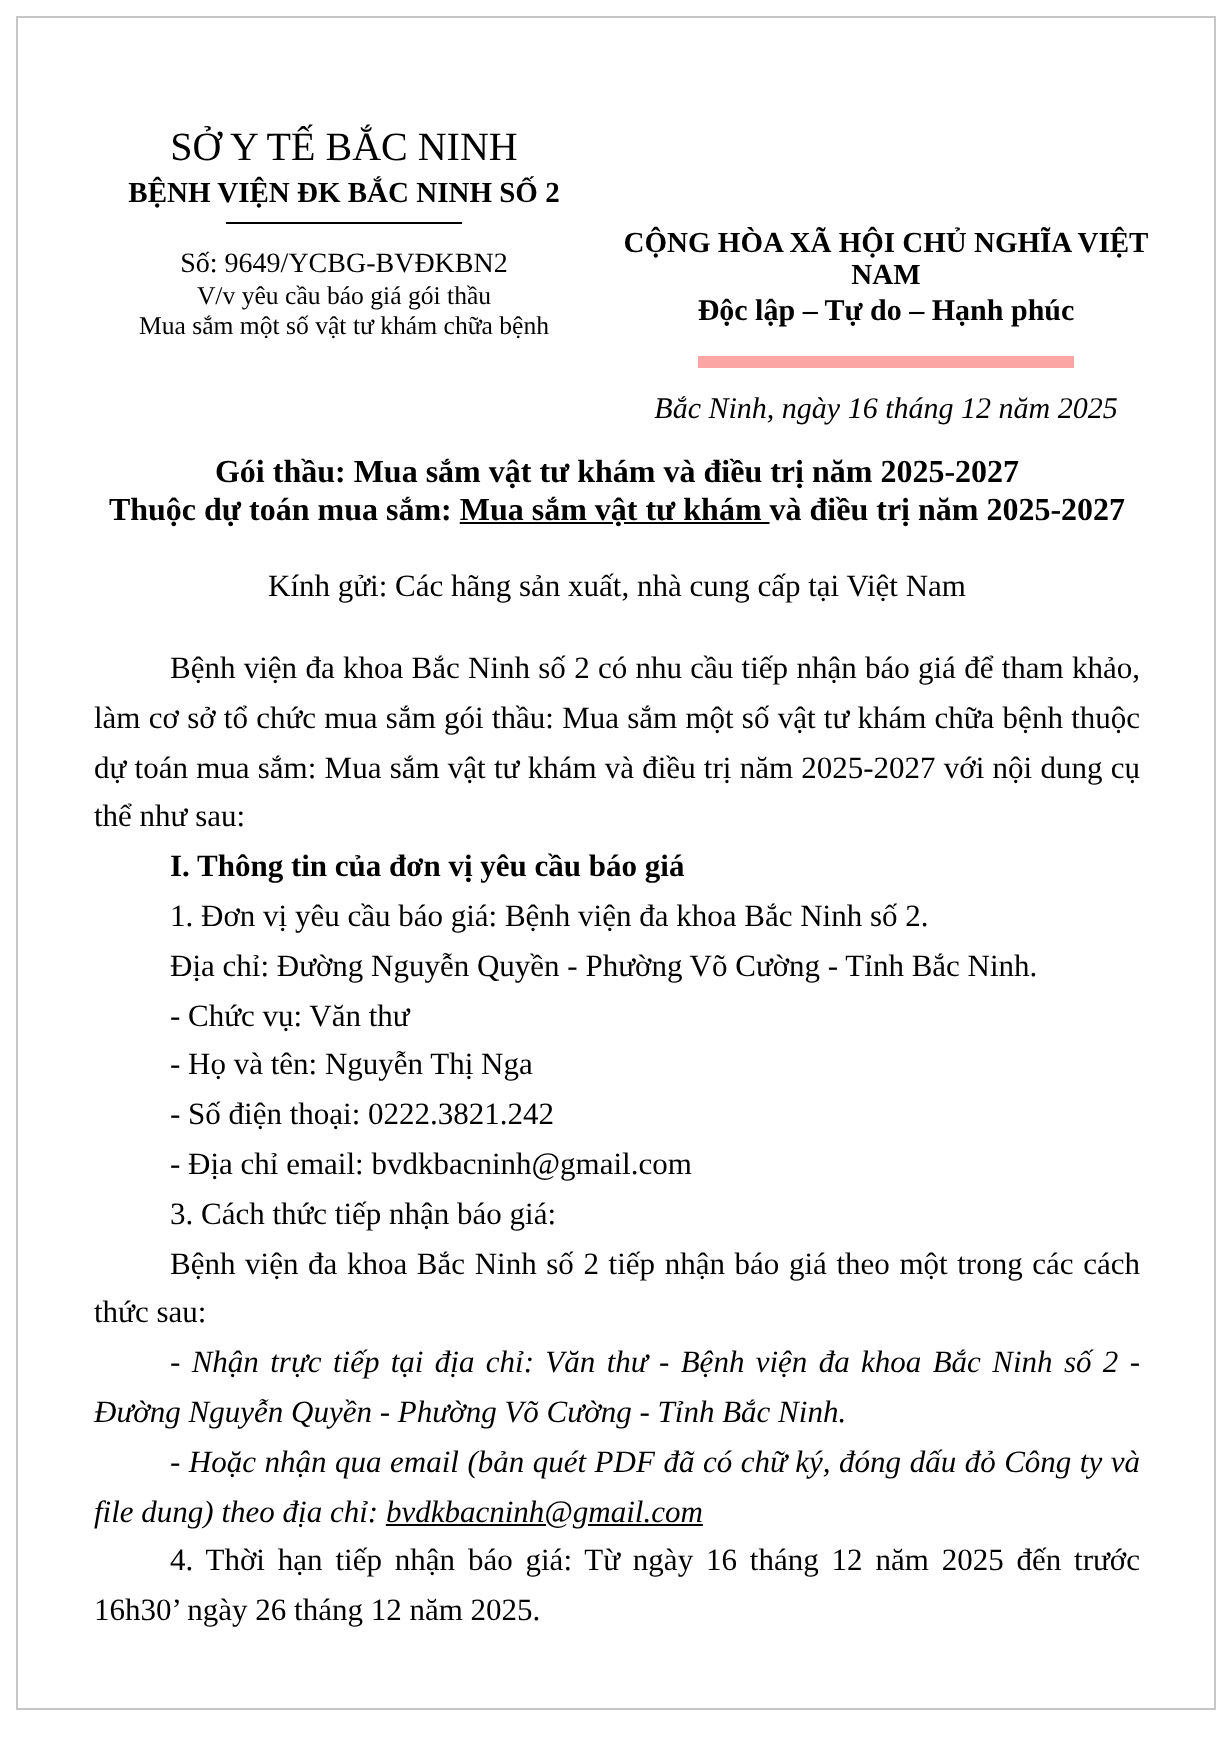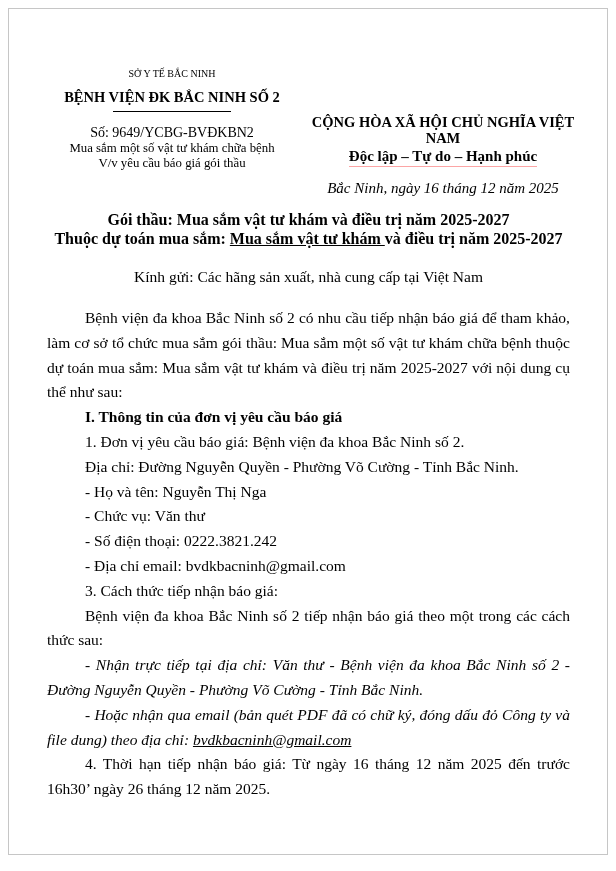--- a/index.html
+++ b/index.html
@@ -36,21 +36,21 @@
     width: 250px;
     text-align: center;
     flex: 0 0 auto;
   }
   .header-right {
     width: 292px;
     text-align: center;
     flex: 0 0 auto;
   }
   .agency-parent {
-    font-size: 10px;
+    font-size: 20px;
     line-height: 16px;
   }
   .agency-name {
     font-size: 14.5px;
     font-weight: bold;
     line-height: 16px;
     margin-top: 7px;
   }
   .short-rule {
     width: 118px;
@@ -72,22 +72,22 @@
     font-weight: bold;
     line-height: 16px;
     margin-top: 48px;
   }
   .motto-line2 {
     display: inline-block;
     font-size: 15px;
     font-weight: bold;
     line-height: 17px;
     margin-top: 2px;
-    padding-bottom: 1px;
-    border-bottom: 1px solid #fca5a5;
+    padding-bottom: 13px;
+    border-bottom: 6px solid #fca5a5;
   }
   .date-line {
     font-size: 15px;
     font-style: italic;
     line-height: 17px;
     margin-top: 13px;
   }
   
   .title-block {
     text-align: center;
@@ -128,44 +128,44 @@
 <body>
 
 <div class="page">
 
   <div class="header">
     <div class="header-left">
       <div class="agency-parent">SỞ Y TẾ BẮC NINH</div>
       <div class="agency-name">BỆNH VIỆN ĐK BẮC NINH SỐ 2</div>
       <div class="short-rule"></div>
       <div class="doc-number">Số: 9649/YCBG-BVĐKBN2</div>
+      <div class="subject-line">V/v yêu cầu báo giá gói thầu</div>
       <div class="subject-line">Mua sắm một số vật tư khám chữa bệnh</div>
-      <div class="subject-line">V/v yêu cầu báo giá gói thầu</div>
     </div>
     <div class="header-right">
       <div class="motto-line1">CỘNG HÒA XÃ HỘI CHỦ NGHĨA VIỆT NAM</div>
       <div><span class="motto-line2">Độc lập – Tự do – Hạnh phúc</span></div>
       <div class="date-line">Bắc Ninh, ngày 16 tháng 12 năm 2025</div>
     </div>
   </div>
 
   <div class="title-block">
     <div class="title-sub">Gói thầu: Mua sắm vật tư khám và điều trị năm 2025-2027</div>
     <div class="title-sub"><span>Thuộc dự toán mua sắm: </span><span class="u">Mua sắm vật tư khám </span><span>và điều trị năm 2025-2027</span></div>
   </div>
 
   <div class="salutation">Kính gửi: Các hãng sản xuất, nhà cung cấp tại Việt Nam</div>
 
   <div class="body-text" id="body-paragraphs">
       <p class="normal"><span>Bệnh viện đa khoa Bắc Ninh số 2 có nhu cầu tiếp nhận báo giá để tham khảo, làm cơ sở tổ chức mua sắm gói thầu: Mua sắm một số vật tư khám chữa bệnh thuộc dự toán mua sắm: Mua sắm vật tư khám và điều trị năm 2025-2027 với nội dung cụ thể như sau:</span></p>
       <p class="bold"><span>I. Thông tin của đơn vị yêu cầu báo giá</span></p>
       <p class="normal"><span>1. Đơn vị yêu cầu báo giá: Bệnh viện đa khoa Bắc Ninh số 2.</span></p>
       <p class="normal"><span>Địa chỉ: Đường Nguyễn Quyền - Phường Võ Cường - Tỉnh Bắc Ninh.</span></p>
+      <p class="normal"><span>- Chức vụ: Văn thư</span></p>
       <p class="normal"><span>- Họ và tên: Nguyễn Thị Nga</span></p>
-      <p class="normal"><span>- Chức vụ: Văn thư</span></p>
       <p class="normal"><span>- Số điện thoại: 0222.3821.242</span></p>
       <p class="normal"><span>- Địa chỉ email: bvdkbacninh@gmail.com</span></p>
       <p class="normal"><span>3. Cách thức tiếp nhận báo giá:</span></p>
       <p class="normal"><span>Bệnh viện đa khoa Bắc Ninh số 2 tiếp nhận báo giá theo một trong các cách thức sau:</span></p>
       <p class="italic"><span>- Nhận trực tiếp tại địa chỉ: Văn thư - Bệnh viện đa khoa Bắc Ninh số 2 - Đường Nguyễn Quyền - Phường Võ Cường - Tỉnh Bắc Ninh.</span></p>
       <p class="italic"><span>- Hoặc nhận qua email (bản quét PDF đã có chữ ký, đóng dấu đỏ Công ty và file dung) theo địa chỉ: </span><span class="u">bvdkbacninh@gmail.com</span></p>
       <p class="normal"><span>4. Thời hạn tiếp nhận báo giá: Từ ngày 16 tháng 12 năm 2025 đến trước 16h30’ ngày 26 tháng 12 năm 2025.</span></p>
     </div>
 
 </div>

